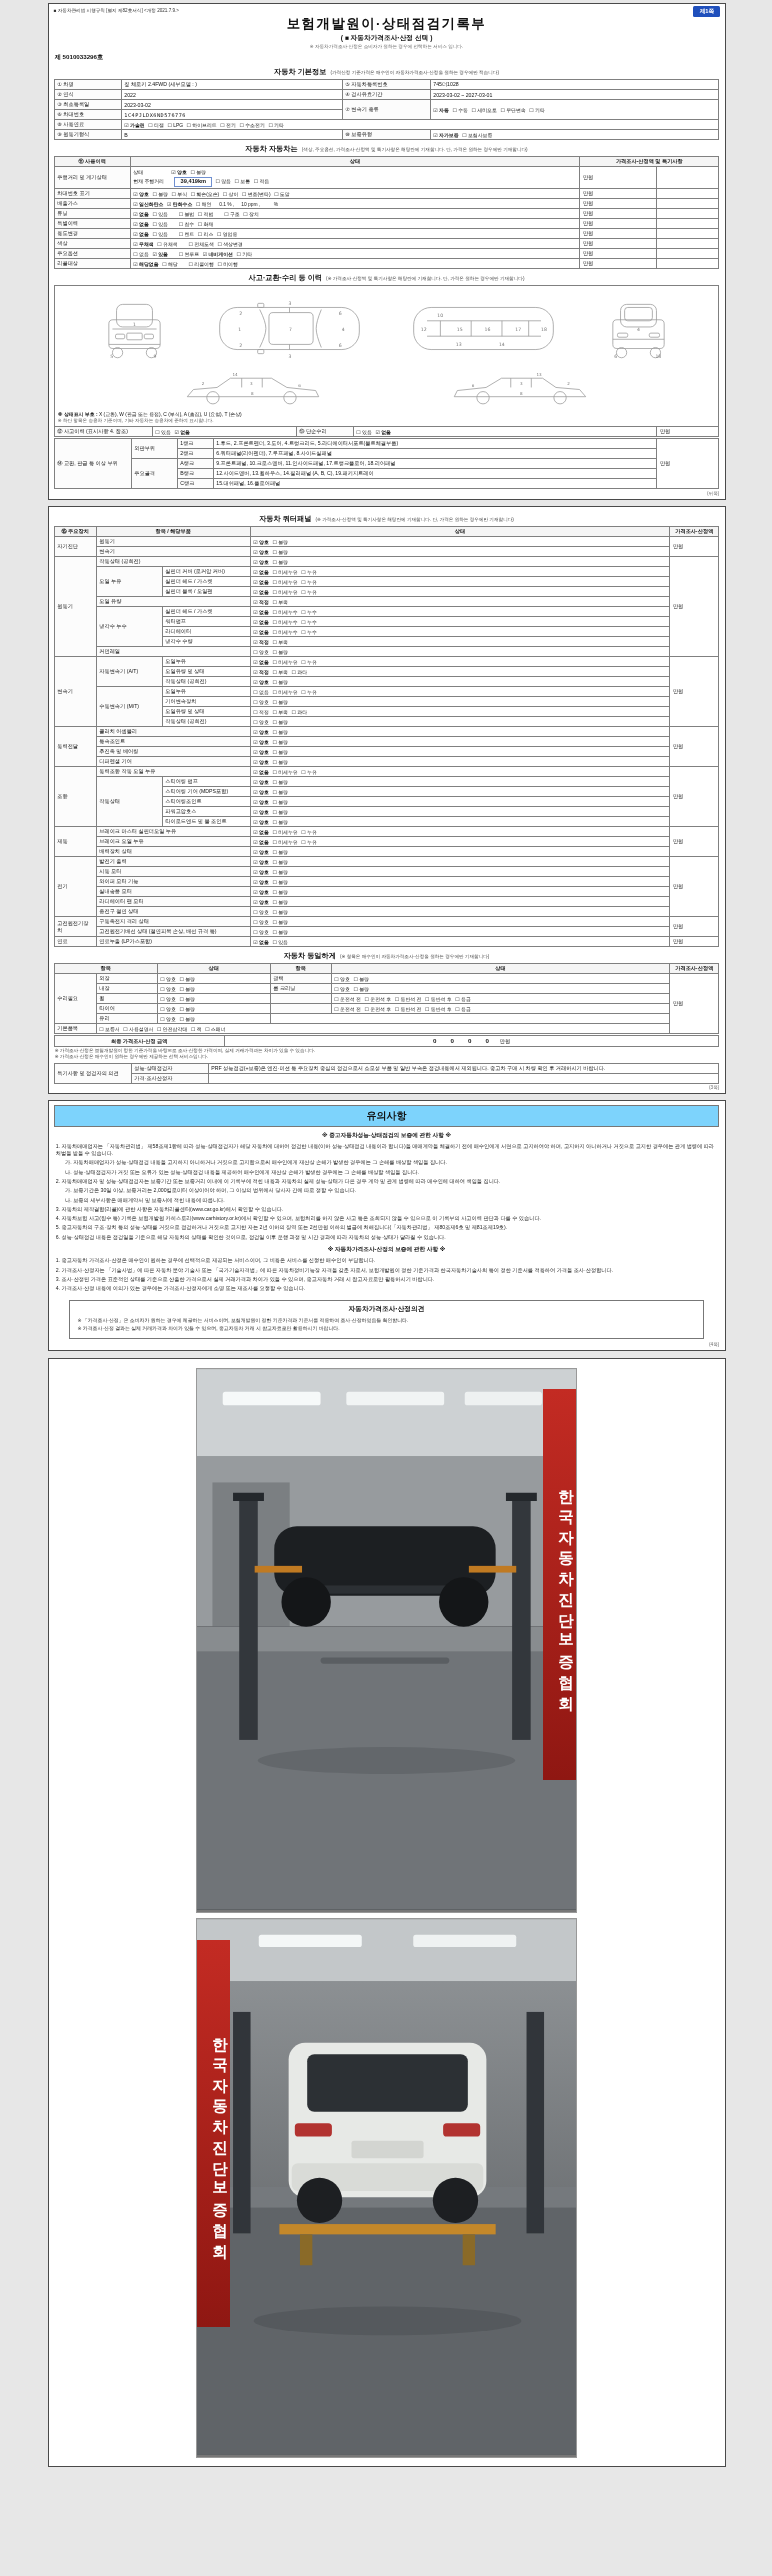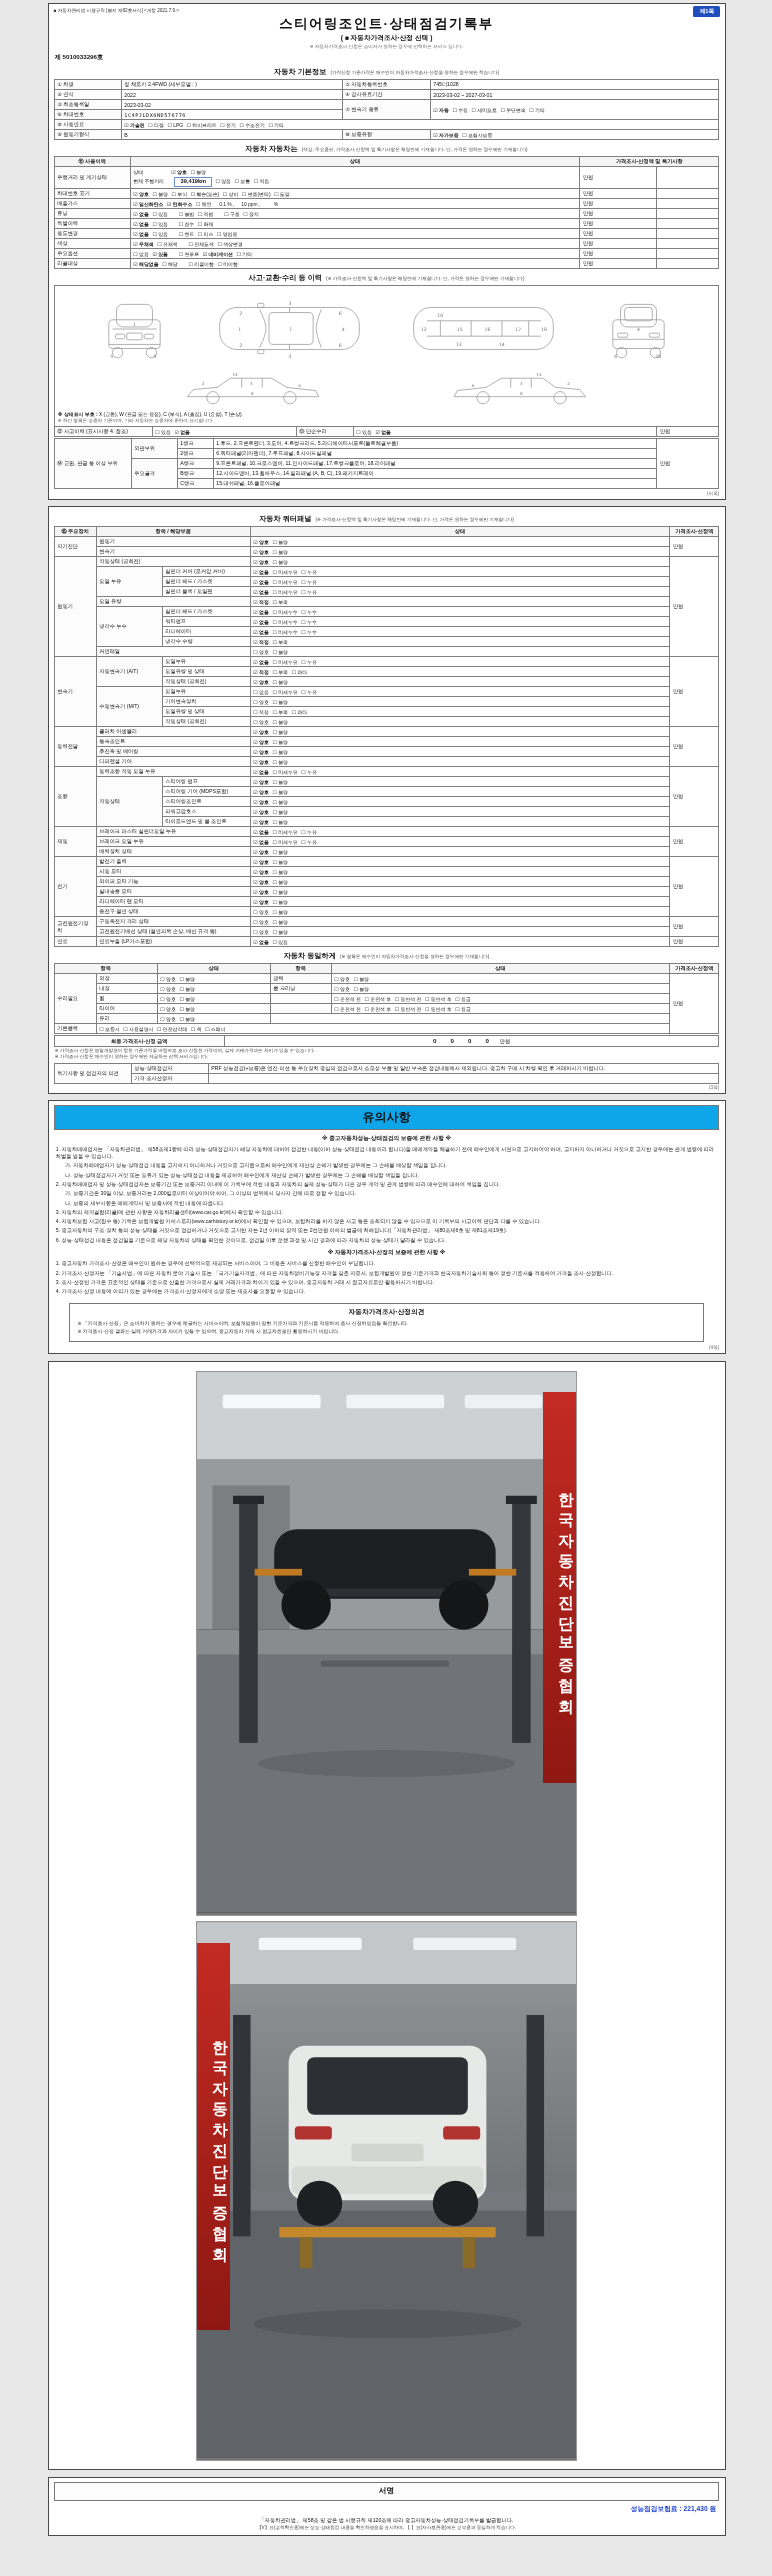--- a/index.html
+++ b/index.html
@@ -33,21 +33,21 @@
   .legend{font-size:4.9px;margin:1.5px 1px}
   .legend b{font-weight:bold}
   .legend2{font-size:4.6px;color:#555;margin:0 1px 2.1px}
   .diagrams{border:0.5px solid #808080;border-bottom:none;padding:4.1px 2.1px 1px;text-align:center}
   .diagrow{display:flex;justify-content:space-evenly;align-items:center}
   .diag{display:inline-block}
   .final .flabel{font-weight:bold;text-align:center;background:#fcfcfc}
   .finalval{font-weight:bold;letter-spacing:6.2px;font-size:6.2px}
   .funit{font-size:5.2px;letter-spacing:0;margin-left:3.1px}
   .note9{font-size:4.6px;color:#444;margin:1px 1px}
-  .notice-hd{border:0.5px solid #777;background:#0ea5e9;text-align:center;font-weight:bold;font-size:12px;padding:2.6px;margin-bottom:5.2px}
+  .notice-hd{border:0.5px solid #777;background:#7dd3fc;text-align:center;font-weight:bold;font-size:10px;padding:2.6px;margin-bottom:5.2px}
   .nt-title{font-size:5.7px;font-weight:bold;text-align:center;margin:5.2px 0 3.1px}
   .ni{font-size:5.2px;line-height:7.2px;margin:2.1px 2.1px;color:#222}
   .ni.ind1{padding-left:9.3px}
   .opinion-box{border:0.5px solid #777;margin:7.2px 15.5px 3.1px;padding:4.1px 7.2px}
   .ob-title{text-align:center;font-weight:bold;font-size:6.7px;margin-bottom:3.1px}
   .ob-line{font-size:4.9px;line-height:7.2px;color:#222;margin:1.5px 0}
   .photo{position:relative;width:381px;margin:5.2px auto;border:0.5px solid #999;overflow:hidden;background:#777}
   .banner{position:absolute;top:20.6px;width:33px;height:72%;background:linear-gradient(#c32b23,#8f1712);color:#fff;writing-mode:vertical-rl;text-align:center;font-size:15.5px;font-weight:bold;letter-spacing:5.2px;padding-top:13.4px}
   .banner.right{right:0}
   .banner.left{left:0}
@@ -58,21 +58,21 @@
   svg text{font-family:"DejaVu Sans",sans-serif}
 </style>
 </head>
 <body>
 
 <div class="doc">
 
   <div class="box">
     <div class="formref">■ 자동차관리법 시행규칙 [별지 제82호서식] &lt;개정 2021.7.9.&gt;</div>
     <div class="badge">제1쪽</div>
-    <div class="title">스티어링조인트·상태점검기록부</div>
+    <div class="title">보험개발원이·상태점검기록부</div>
     <div class="subtitle">( ■ 자동차가격조사·산정 선택 )</div>
     <div class="subnote">※ 자동차가격조사·산정은 소비자가 원하는 경우에 선택하는 서비스 입니다.</div>
     <div class="docno">제 5010033296호</div>
 
     <div class="sech">
       <span>자동차 기본정보</span>
       <span class="note">(가격산정 기준가격은 매수인이 자동차가격조사·산정을 원하는 경우에만 적습니다)</span>
     </div>
     <table class="frm">
       <colgroup>
@@ -786,24 +786,15 @@
         <circle cx="502" cy="546" r="44" fill="#1d1f22"></circle>
         <rect x="160" y="592" width="420" height="20" fill="#c4882a"></rect>
         <rect x="200" y="612" width="24" height="60" fill="#8a6a28"></rect>
         <rect x="516" y="612" width="24" height="60" fill="#8a6a28"></rect>
         <ellipse cx="370" cy="780" rx="260" ry="28" fill="#55595d"></ellipse>
       </svg>
       <div class="banner left">한국자동차진단보증협회</div>
     </div>
   </div>
 
-  <div class="box">
-    <span class="signtitle">서명</span>
-    <div class="fee">
-      <span>성능점검보험료 :</span>
-      <span>221,430 원</span>
-    </div>
-    <div class="foot">「자동차관리법」 제58조 및 같은 법 시행규칙 제120조에 따라 중고자동차성능·상태점검기록부를 발급합니다.</div>
-    <div class="foot small">【V】표(고객확인용)에는 성능·상태점검 내용을 확인하였음을 표시하며, 【 】표(자사보관용)에는 교부용과 동일하게 적습니다.</div>
-  </div>
 
 </div>
 
 
 </body></html>

